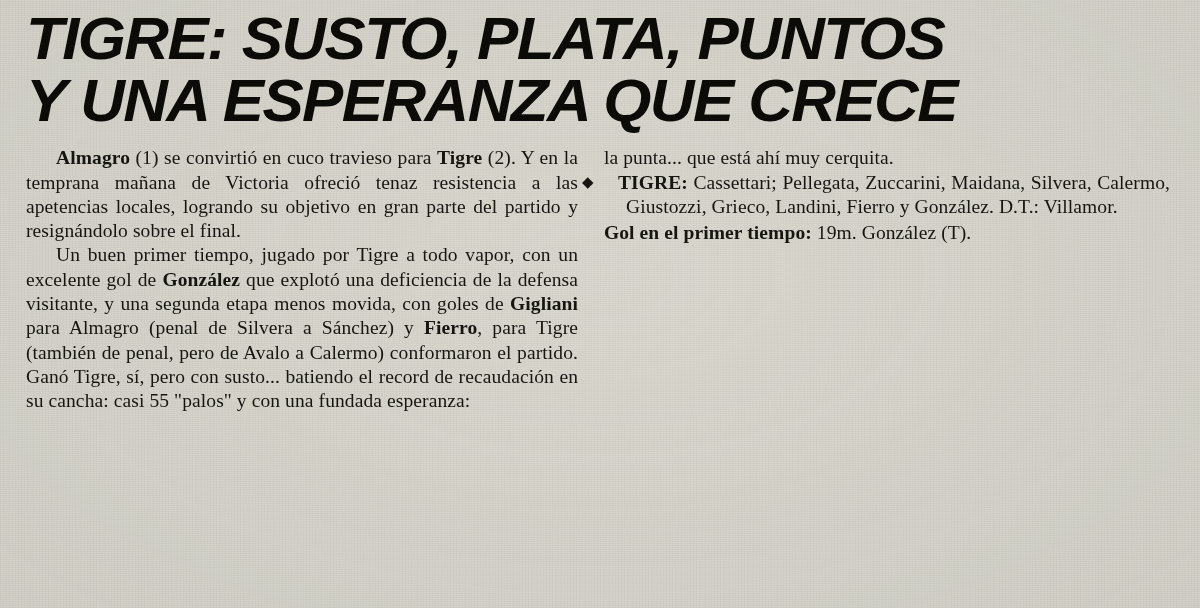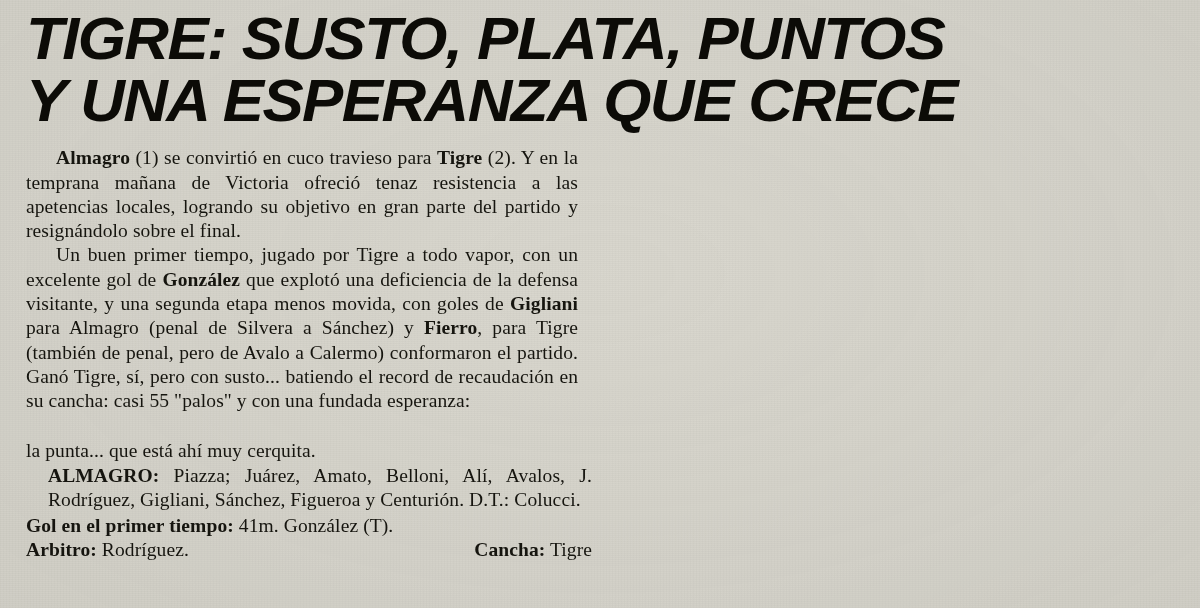--- a/index.html
+++ b/index.html
@@ -50,21 +50,20 @@
     white-space: nowrap;
   }
   .headline .line2 {
     display: block;
     margin-top: 4px;
   }
   .columns {
     display: flex;
     margin-top: 16px;
     gap: 26px;
-    flex-direction: column;
   }
   .col {
     width: 555px;
     font-size: 19.5px;
     line-height: 1.245;
     text-align: justify;
     text-justify: inter-word;
     letter-spacing: 0.1px;
   }
   .col.left { width: 552px; }
@@ -122,44 +121,34 @@
   <div class="columns">
 
     <div class="col left">
       <p id="p1"><b>Almagro</b><span> (1) se convirtió en cuco travieso para </span><b>Tigre</b><span> (2). Y en la temprana mañana de Victoria ofreció tenaz resistencia a las apetencias locales, logrando su objetivo en gran parte del partido y resignándolo sobre el final.</span></p>
       <p id="p2"><span>Un buen primer tiempo, jugado por Tigre a todo vapor, con un excelente gol de </span><b>González</b><span> que explotó una deficiencia de la defensa visitante, y una segunda etapa menos movida, con goles de </span><b>Gigliani</b><span> para Almagro (penal de Silvera a Sánchez) y </span><b>Fierro</b><span>, para Tigre (también de penal, pero de Avalo a Calermo) conformaron el partido. Ganó Tigre, sí, pero con susto... batiendo el record de recaudación en su cancha: casi 55 "palos" y con una fundada esperanza:</span></p>
     </div>
 
     <div class="col right">
       <p class="noindent">la punta... que está ahí muy cerquita.</p>
 
-
       <p class="lineup">
-        <span class="hang0">
-          <b>ALMAGRO:</b>
-          <span>Piazza; Juárez, Amato, Belloni, Alí, Avalos, J. Rodríguez, Gigliani, Sánchez, Figueroa y Centurión. D.T.: Colucci.</span>
+        <span class="hang">
+          <span class="bullet">◆</span><b>TIGRE:</b>
+          <span>Cassettari; Pellegata, Zuccarini, Maidana, Silvera, Calermo, Giustozzi, Grieco, Landini, Fierro y González. D.T.: Villamor.</span>
         </span>
       </p>
 
+
       <p class="statline">
         <b>Gol en el primer tiempo:</b>
-        <span>41m. González (T).</span>
+        <span>19m. González (T).</span>
       </p>
 
 
 
-      <p class="noindent refrow">
-        <span>
-          <b>Arbitro:</b>
-          <span>Rodríguez.</span>
-        </span>
-        <span>
-          <b>Cancha:</b>
-          <span>Tigre</span>
-        </span>
-      </p>
 
     </div>
 
   </div>
 </div>
 
 <div class="grain"></div>
 
 </body></html>

